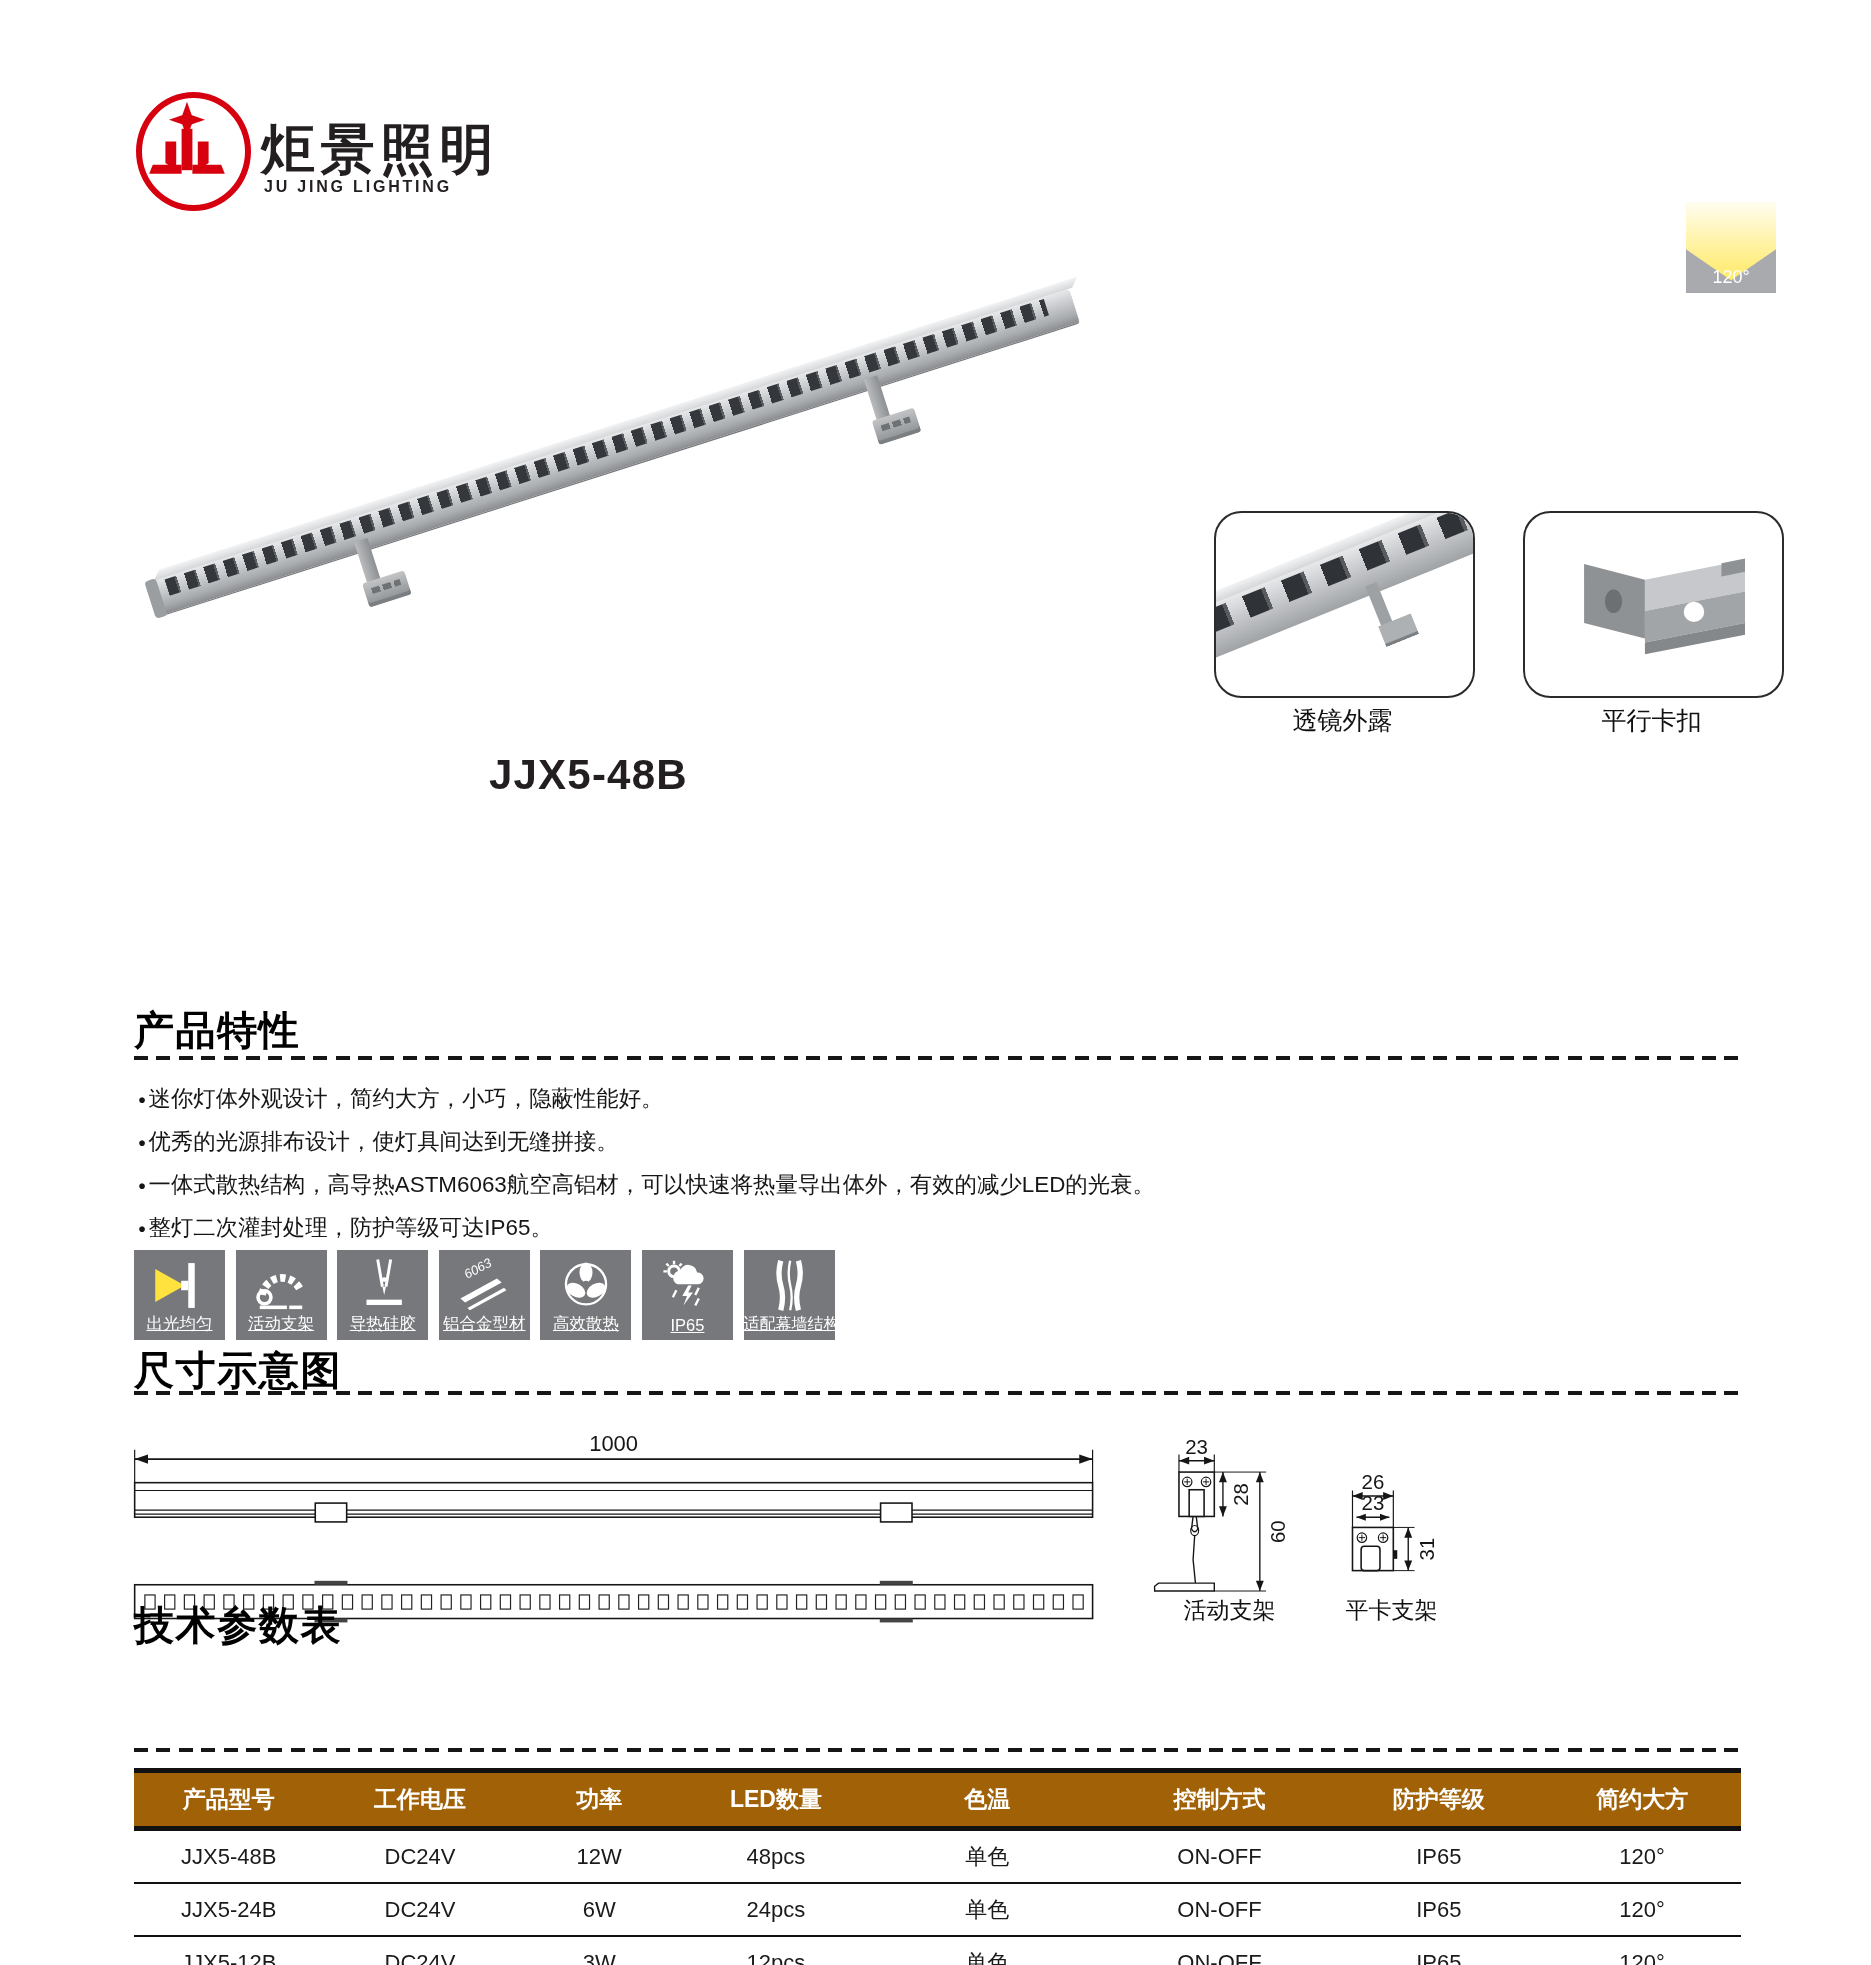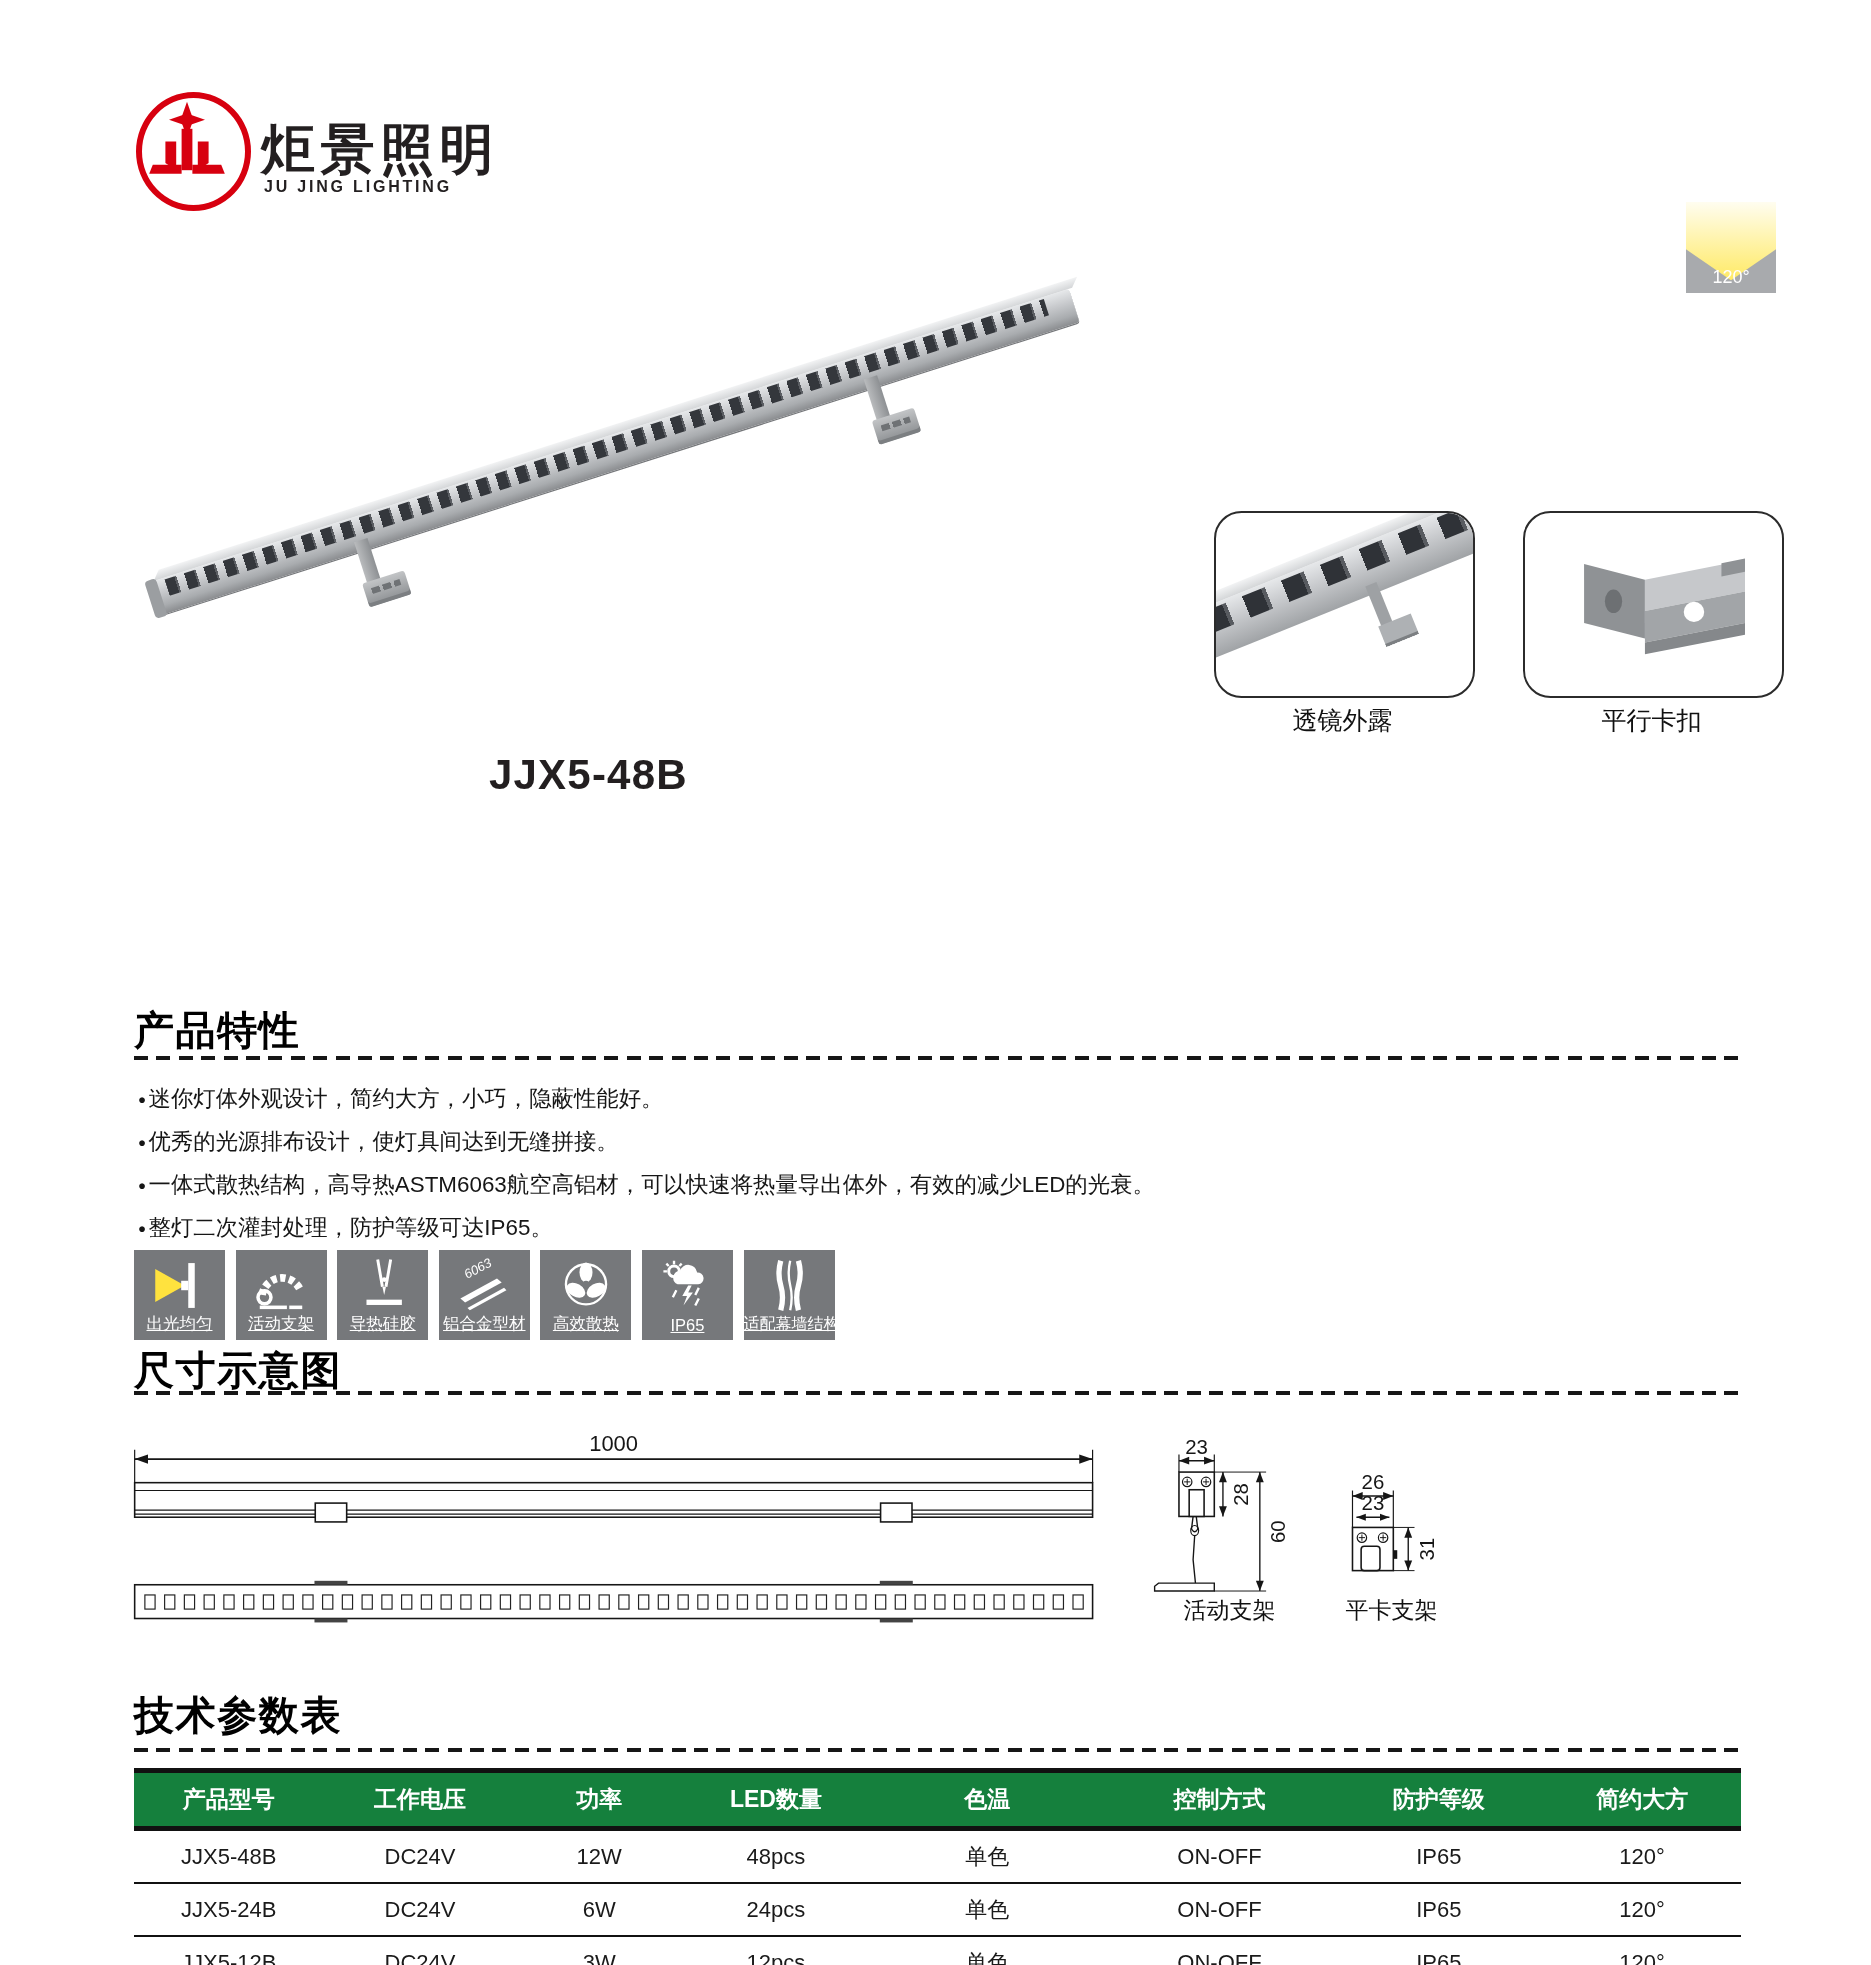--- a/index.html
+++ b/index.html
@@ -63,21 +63,21 @@
   .tile svg{position:absolute;left:50%;top:6.3px;transform:translateX(-50%);}
   .tile-label{position:absolute;left:0;right:0;bottom:5.5px;text-align:center;font-size:16.5px;color:#ffffff;white-space:nowrap;text-decoration:underline;}
   .tile-label.small{font-size:16px;}
   
   .dim-svg{left:118px;top:1423px;}
   .dim-svg text{font-family:"Liberation Sans","DejaVu Sans",sans-serif;fill:#161616;}
   .bracket-label{top:1595px;font-size:23px;color:#111;text-align:center;width:141px;}
   
   .spec{left:134px;top:1768px;width:1607px;border-top:5.5px solid #111;}
   .spec-grid{display:grid;grid-template-columns:11.8% 12% 10.3% 11.7% 14.6% 14.3% 13% 12.3%;align-items:center;}
-  .spec-header{background:#15803d;border-bottom:5.5px solid #111;height:53px;}
+  .spec-header{background:#a16207;border-bottom:5.5px solid #111;height:53px;}
   .spec-header .cell{color:#ffffff;font-weight:bold;font-size:23px;text-align:center;}
   .spec-row{height:51px;border-bottom:2.4px solid #111;}
   .spec-row:last-child{border-bottom:3.1px solid #111;}
   .spec-row .cell{font-size:22px;text-align:center;color:#1a1a1a;}
 </style>
 </head>
 <body>
 
 <div id="page">
 
@@ -343,21 +343,21 @@
       <polygon points="3584,3886 3574,3912 3594,3912" fill="#161616"></polygon>
       <polygon points="3584,3996 3574,3970 3594,3970" fill="#161616"></polygon>
       <line x1="3546" y1="3886" x2="3600" y2="3886" stroke="#161616" stroke-width="2.5"></line>
       <line x1="3546" y1="3996" x2="3600" y2="3996" stroke="#161616" stroke-width="2.5"></line>
       <text x="3630" y="3960" font-size="52" text-anchor="middle" transform="rotate(-90 3630 3941)">31</text>
     </g>
   </svg>
   <div class="abs bracket-label" style="left:1159px;">活动支架</div>
   <div class="abs bracket-label" style="left:1321px;">平卡支架</div>
 
-  <div class="abs section-title" style="top:1688px;font-family:Liberation Serif, serif;">技术参数表</div>
+  <div class="abs section-title" style="top:1598px;font-family:Liberation Serif, serif;">技术参数表</div>
   <div class="abs dash-rule" style="top:1748px;"></div>
 
   <div class="abs spec">
     <div class="spec-grid spec-header">
       <div class="cell">产品型号</div>
       <div class="cell">工作电压</div>
       <div class="cell">功率</div>
       <div class="cell">LED数量</div>
       <div class="cell">色温</div>
       <div class="cell">控制方式</div>

